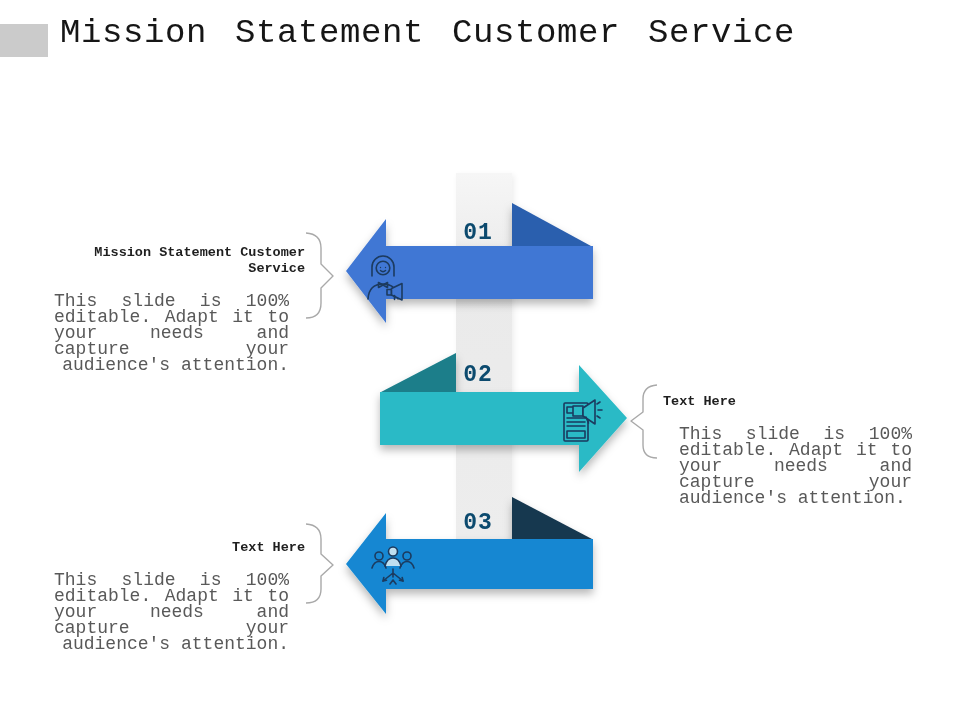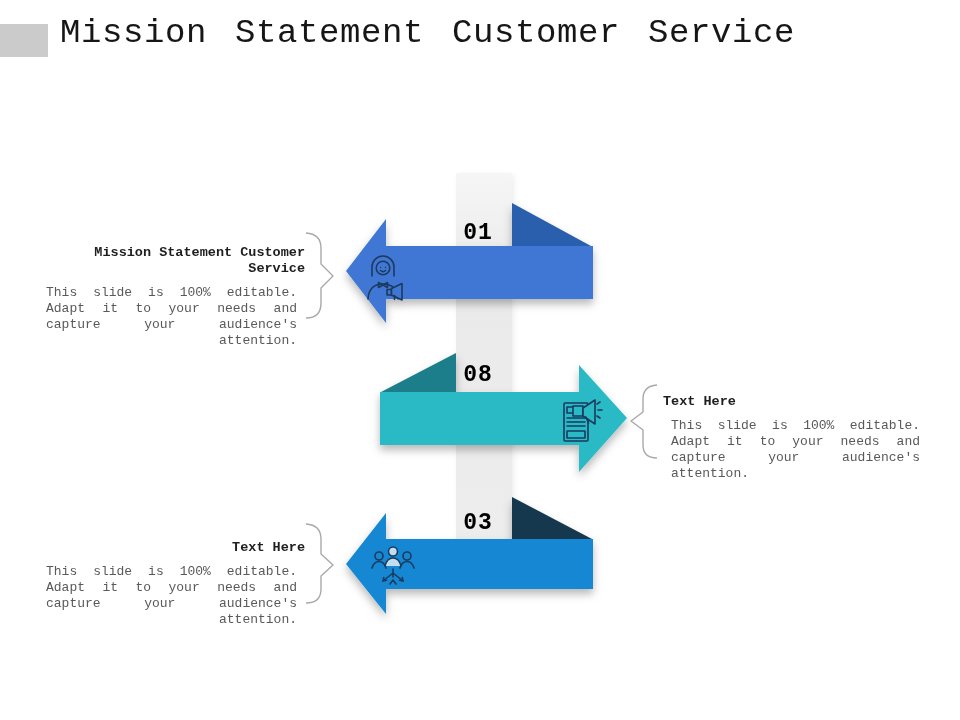--- a/index.html
+++ b/index.html
@@ -15,49 +15,49 @@
   }
   
   .center-bar{
     position:absolute;left:456px;top:173px;width:56px;height:366px;z-index:1;
     background:linear-gradient(180deg,#F6F6F6 0%,#EAEAEA 28%,#EDEDED 100%);
     box-shadow:2px 2px 6px rgba(0,0,0,0.07);
   }
   
   .step-number{
     position:absolute;left:456px;width:44px;z-index:3;text-align:center;
-    font-size:23px;font-weight:700;color:#000000;letter-spacing:1px;
+    font-size:23px;font-weight:700;color:#0c4a6e;letter-spacing:1px;
   }
   .num-1{top:220px;} .num-2{top:362px;} .num-3{top:510px;}
   
   .diagram-svg{position:absolute;left:0;top:0;width:960px;height:720px;z-index:2;}
   
   .text-block{position:absolute;z-index:3;}
   .block-left{left:38px;width:267px;}
   .block-right{left:663px;width:265px;}
   .tb-1{top:245px;} .tb-2{top:394px;} .tb-3{top:540px;}
   .tb-heading{font-size:13.5px;font-weight:700;color:#1F1F1F;line-height:16px;margin:0 0 8px 0;}
   .block-left .tb-heading{text-align:right;}
   .block-right .tb-heading{text-align:left;}
-  .tb-desc{font-size:13px;color:#595959;line-height:16px;margin:8px;text-align:justify;}
+  .tb-desc{font-size:18px;color:#595959;line-height:16px;margin:16px;text-align:justify;}
   .block-left .tb-desc{text-align-last:right;}
   .block-right .tb-desc{text-align-last:left;}
 </style>
 </head>
 <body>
 
 <div class="slide">
 
   <span class="title-square"></span>
   <h1 class="slide-title">Mission Statement Customer Service</h1>
 
   <div class="center-bar"></div>
 
   <div class="step-number num-1">01</div>
-  <div class="step-number num-2">08</div>
+  <div class="step-number num-2">02</div>
   <div class="step-number num-3">03</div>
 
   <svg class="diagram-svg" viewBox="0 0 960 720">
     <defs>
       <filter id="arrowShadow" x="-15%" y="-15%" width="130%" height="150%">
         <feDropShadow dx="0" dy="5" stdDeviation="4" flood-color="#000000" flood-opacity="0.28"></feDropShadow>
       </filter>
     </defs>
 
     <g filter="url(#arrowShadow)">

